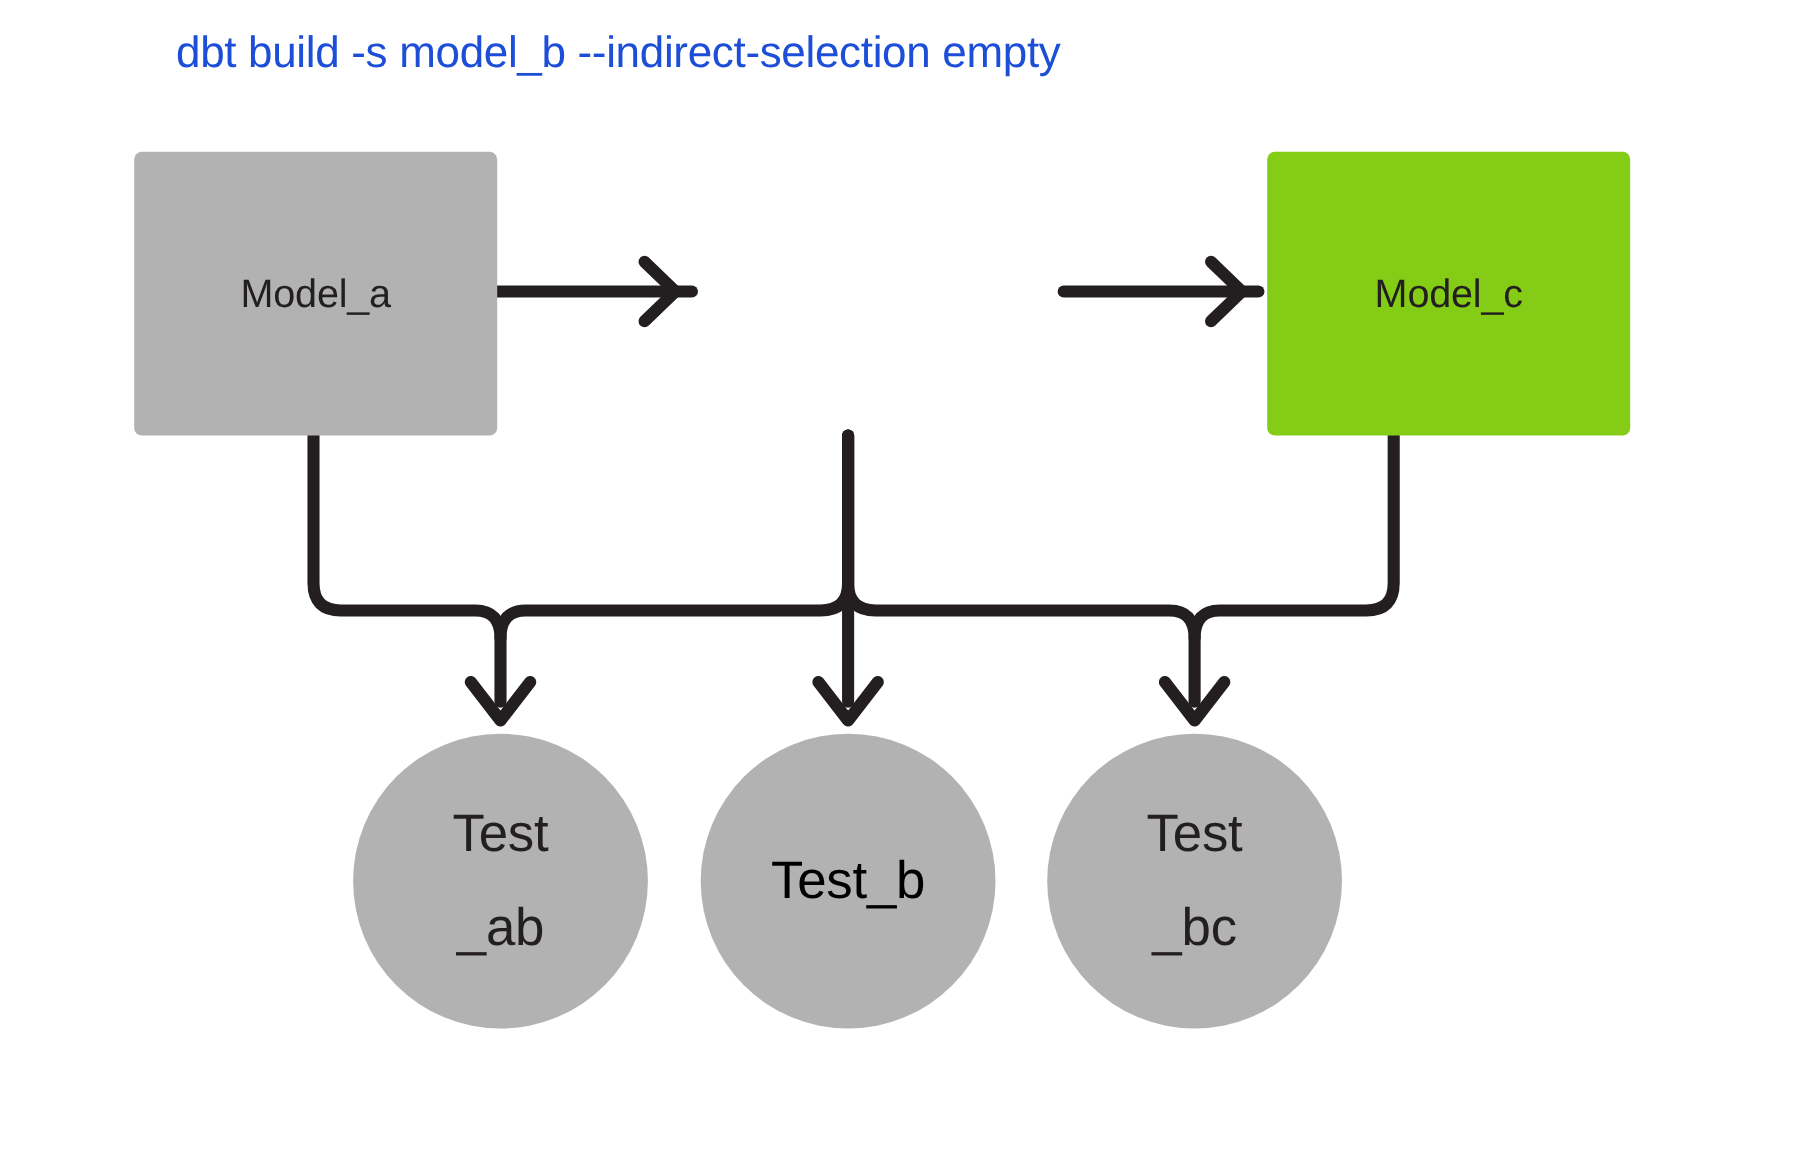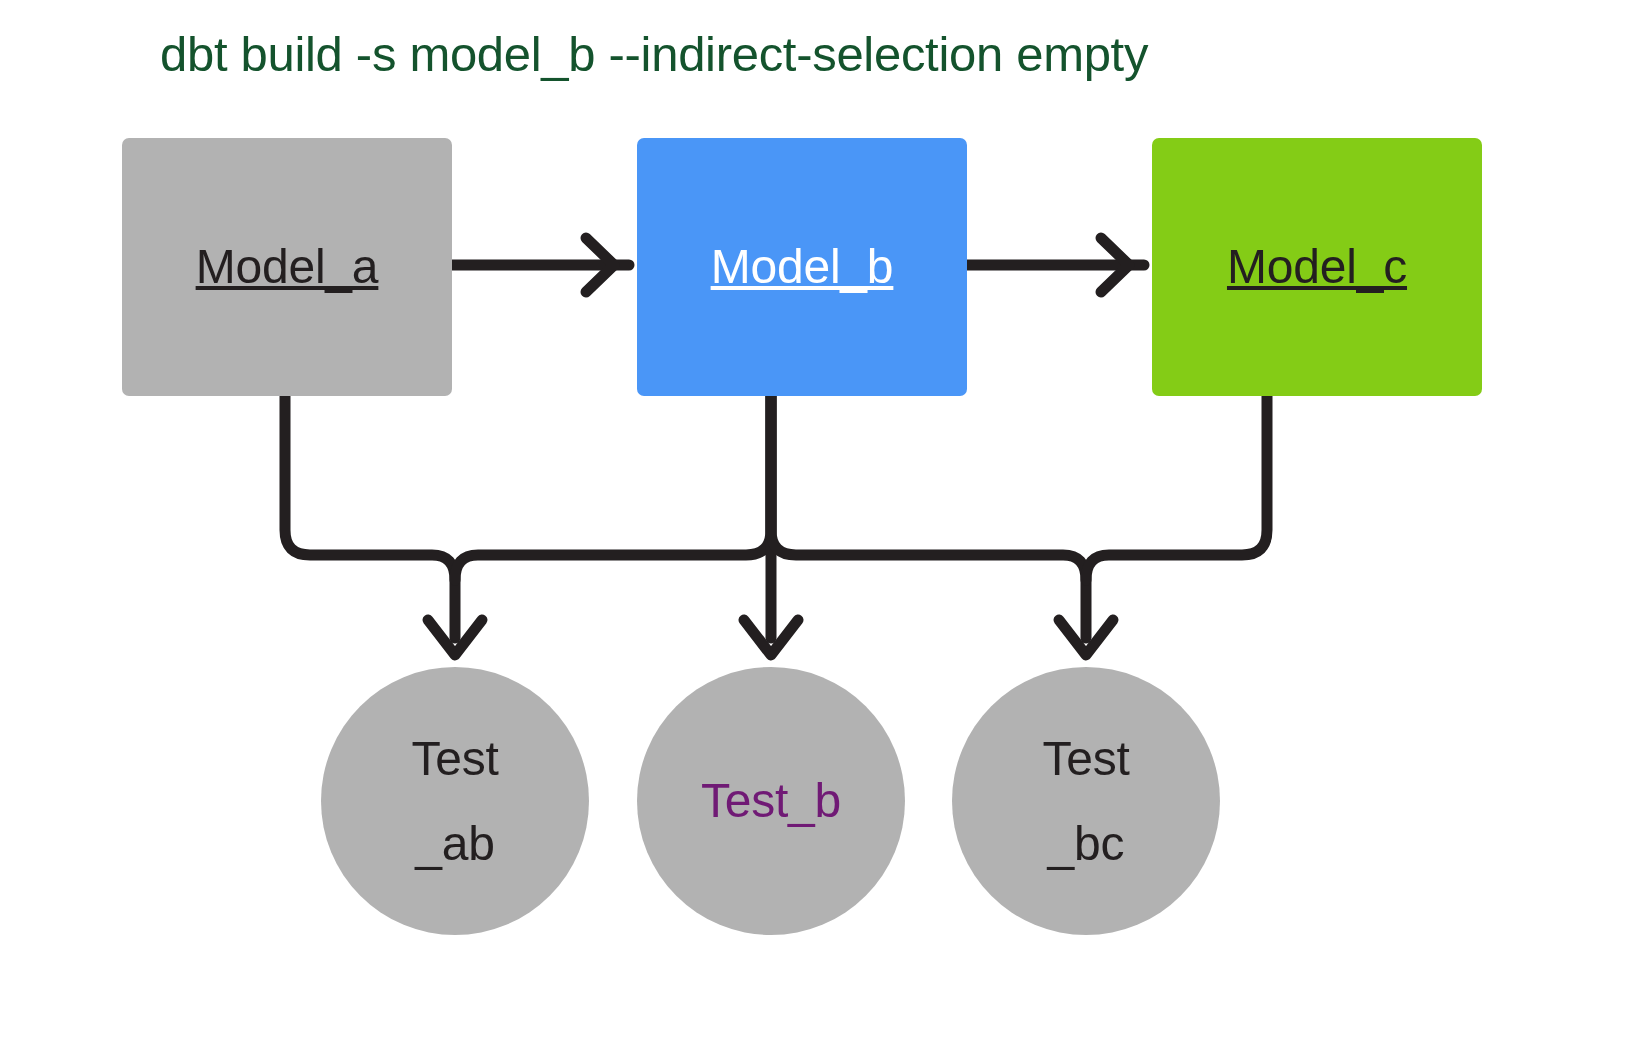--- a/index.html
+++ b/index.html
@@ -17,48 +17,47 @@
   #diagram-root {
     position: relative;
     width: 1630px;
     height: 1060px;
     background: #ffffff;
   }
   .diagram-title {
     position: absolute;
     left: 160px;
     top: 26px;
-    font-size: 49px;
+    font-size: 40px;
     font-weight: 400;
-    color: #14532d;
+    color: #1d4ed8;
     letter-spacing: -0.3px;
     white-space: nowrap;
   }
   .edge-layer {
     position: absolute;
     left: 0;
     top: 0;
     width: 1630px;
     height: 1060px;
     pointer-events: none;
   }
   .node-box {
     position: absolute;
     border-radius: 7px;
     display: flex;
     align-items: center;
     justify-content: center;
     box-sizing: border-box;
   }
   .node-box .node-label {
-    font-size: 48px;
+    font-size: 36px;
     font-weight: 400;
     letter-spacing: -0.2px;
     line-height: 1.05;
-    text-decoration: underline;
   }
   .node-circle {
     position: absolute;
     border-radius: 50%;
     display: flex;
     align-items: center;
     justify-content: center;
     box-sizing: border-box;
   }
   .node-circle .node-label {
@@ -121,35 +120,32 @@
         <path d="M 1059 620 L 1086 655 L 1113 620"></path>
       </g>
 
     </g>
   </svg>
 
   <div class="node-box" style="left:122px; top:138px; width:330px; height:258px; background:#b2b2b2;">
     <span class="node-label" style="color:#231f20;">Model_a</span>
   </div>
 
-  <div class="node-box" style="left:637px; top:138px; width:330px; height:258px; background:#4a96f7;">
-    <span class="node-label" style="color:#ffffff;">Model_b</span>
-  </div>
 
   <div class="node-box" style="left:1152px; top:138px; width:330px; height:258px; background:#84cc16;">
     <span class="node-label" style="color:#231f20;">Model_c</span>
   </div>
 
   <div class="node-circle" style="left:321px; top:667px; width:268px; height:268px; background:#b2b2b2;">
     <span class="node-label" style="color:#231f20;">Test
 _ab</span>
   </div>
 
   <div class="node-circle" style="left:637px; top:667px; width:268px; height:268px; background:#b2b2b2;">
-    <span class="node-label" style="color:#701a75; line-height:1.05;">Test_b</span>
+    <span class="node-label" style="color:#000000; line-height:1.05;">Test_b</span>
   </div>
 
   <div class="node-circle" style="left:952px; top:667px; width:268px; height:268px; background:#b2b2b2;">
     <span class="node-label" style="color:#231f20;">Test
 _bc</span>
   </div>
 
 </div>
 
 </body></html>

